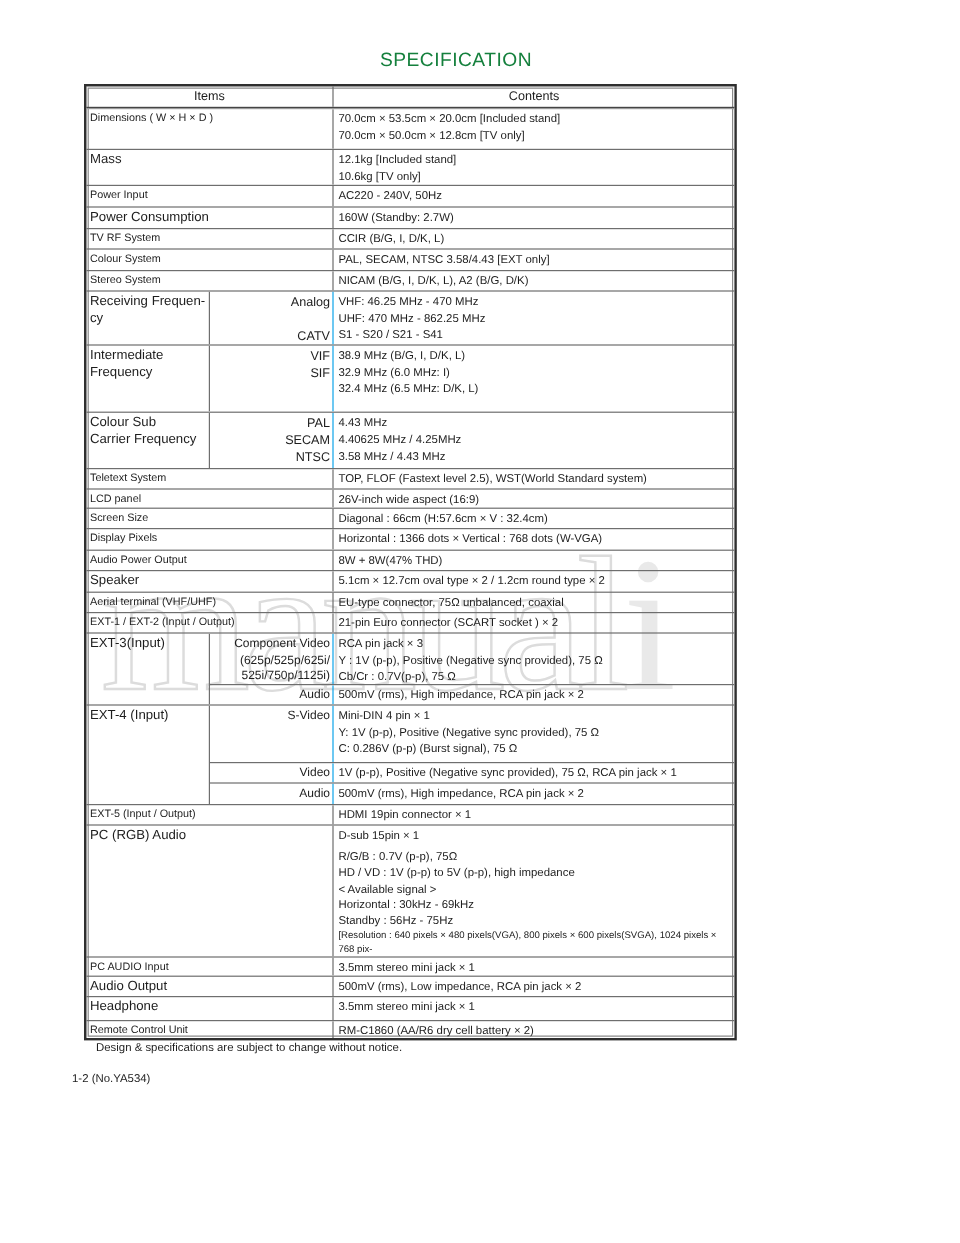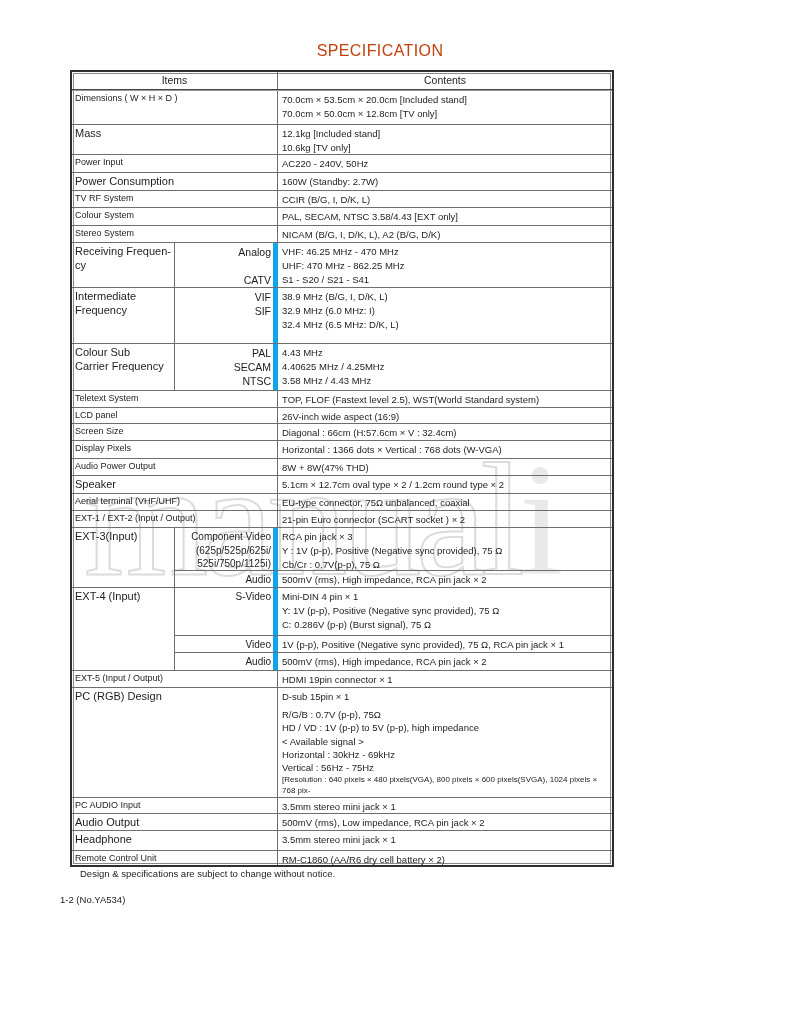--- a/index.html
+++ b/index.html
@@ -1,19 +1,19 @@
 <!DOCTYPE html>
 <html><head>
 <meta charset="utf-8">
 <style>
   html,body{margin:0;padding:0;background:#ffffff;}
   body{width:800px;height:1036px;position:relative;font-family:"Liberation Sans",sans-serif;color:#1d1d1d;overflow:hidden;}
 
   .page-title{position:absolute;top:42px;left:70px;width:620px;text-align:center;
-    font-size:16px;letter-spacing:.4px;color:#c2410c;}
+    font-size:16px;letter-spacing:.4px;color:#15803d;}
 
   
   .watermark{position:absolute;top:440px;left:84px;z-index:0;white-space:nowrap;
     font-family:Liberation Serif, serif;font-size:160px;line-height:1;letter-spacing:-6px;
     pointer-events:none;}
   .wm-outline{color:#ffffff;-webkit-text-stroke:2px #dcdcdc;}
   .wm-solid{color:#e9e9e9;-webkit-text-stroke:0;}
 
   .spec-table{position:absolute;left:70px;top:70px;width:544px;z-index:1;
     border:2px solid #2f2f2f;box-shadow:inset 0 0 0 1px #ffffff, inset 0 0 0 2px #8a8a8a;
@@ -26,21 +26,21 @@
 
   .s-row{display:flex;box-sizing:border-box;border-top:1px solid #6e6e6e;overflow:hidden;}
   .s-row:nth-of-type(2){border-top:1px solid #9a9a9a;} 
 
   .cl{width:206px;box-sizing:border-box;border-right:1px solid #6e6e6e;padding:2px 0 0 3px;overflow:hidden;}
   .cl-n{width:103px;}
   .cl div{line-height:13.5px;}
   .sm{font-size:9px;}
   .lg{font-size:11px;}
 
-  .cs{width:103px;box-sizing:border-box;border-right:5px solid #0ea5e9;text-align:right;
+  .cs{width:103px;box-sizing:border-box;border-right:1px solid #0ea5e9;text-align:right;
       padding:2px 2px 0 0;overflow:hidden;}
   .sub{font-size:10.5px;line-height:14px;min-height:14px;}
   .sub10{font-size:10px;line-height:13.5px;min-height:13.5px;}
 
   .cc{flex:1;box-sizing:border-box;padding:2px 2px 0 4px;overflow:hidden;}
   .ln{font-size:9.5px;line-height:14px;min-height:14px;}
   .lns{font-size:8px;line-height:11px;min-height:11px;color:#242424;}
   .gap-after{margin-bottom:5px;}
   .row-pcrgb .ln{line-height:13.2px;min-height:13.2px;}
 
@@ -285,28 +285,28 @@
   </div>
 
   <div class="s-row" style="height:17px">
     <div class="cl sm">EXT-5 (Input / Output)</div>
     <div class="cc">
       <div class="ln">HDMI 19pin connector × 1</div>
     </div>
   </div>
 
   <div class="s-row row-pcrgb" style="height:110px">
-    <div class="cl lg">PC (RGB) Design</div>
+    <div class="cl lg">PC (RGB) Audio</div>
     <div class="cc">
       <div class="ln gap-after">D-sub 15pin × 1</div>
       <div class="ln">R/G/B : 0.7V (p-p), 75Ω</div>
       <div class="ln">HD / VD : 1V (p-p) to 5V (p-p), high impedance</div>
       <div class="ln">&lt; Available signal &gt;</div>
       <div class="ln">Horizontal : 30kHz - 69kHz</div>
-      <div class="ln">Vertical : 56Hz - 75Hz</div>
+      <div class="ln">Standby : 56Hz - 75Hz</div>
       <div class="lns">[Resolution : 640 pixels × 480 pixels(VGA), 800 pixels × 600 pixels(SVGA), 1024 pixels × 768 pix-</div>
       <div class="lns">els(XGA), 1280 pixels × 1024 pixels, 1360 pixels × 768 pixels]</div>
     </div>
   </div>
 
   <div class="s-row" style="height:16px">
     <div class="cl sm">PC AUDIO Input</div>
     <div class="cc">
       <div class="ln">3.5mm stereo mini jack × 1</div>
     </div>

